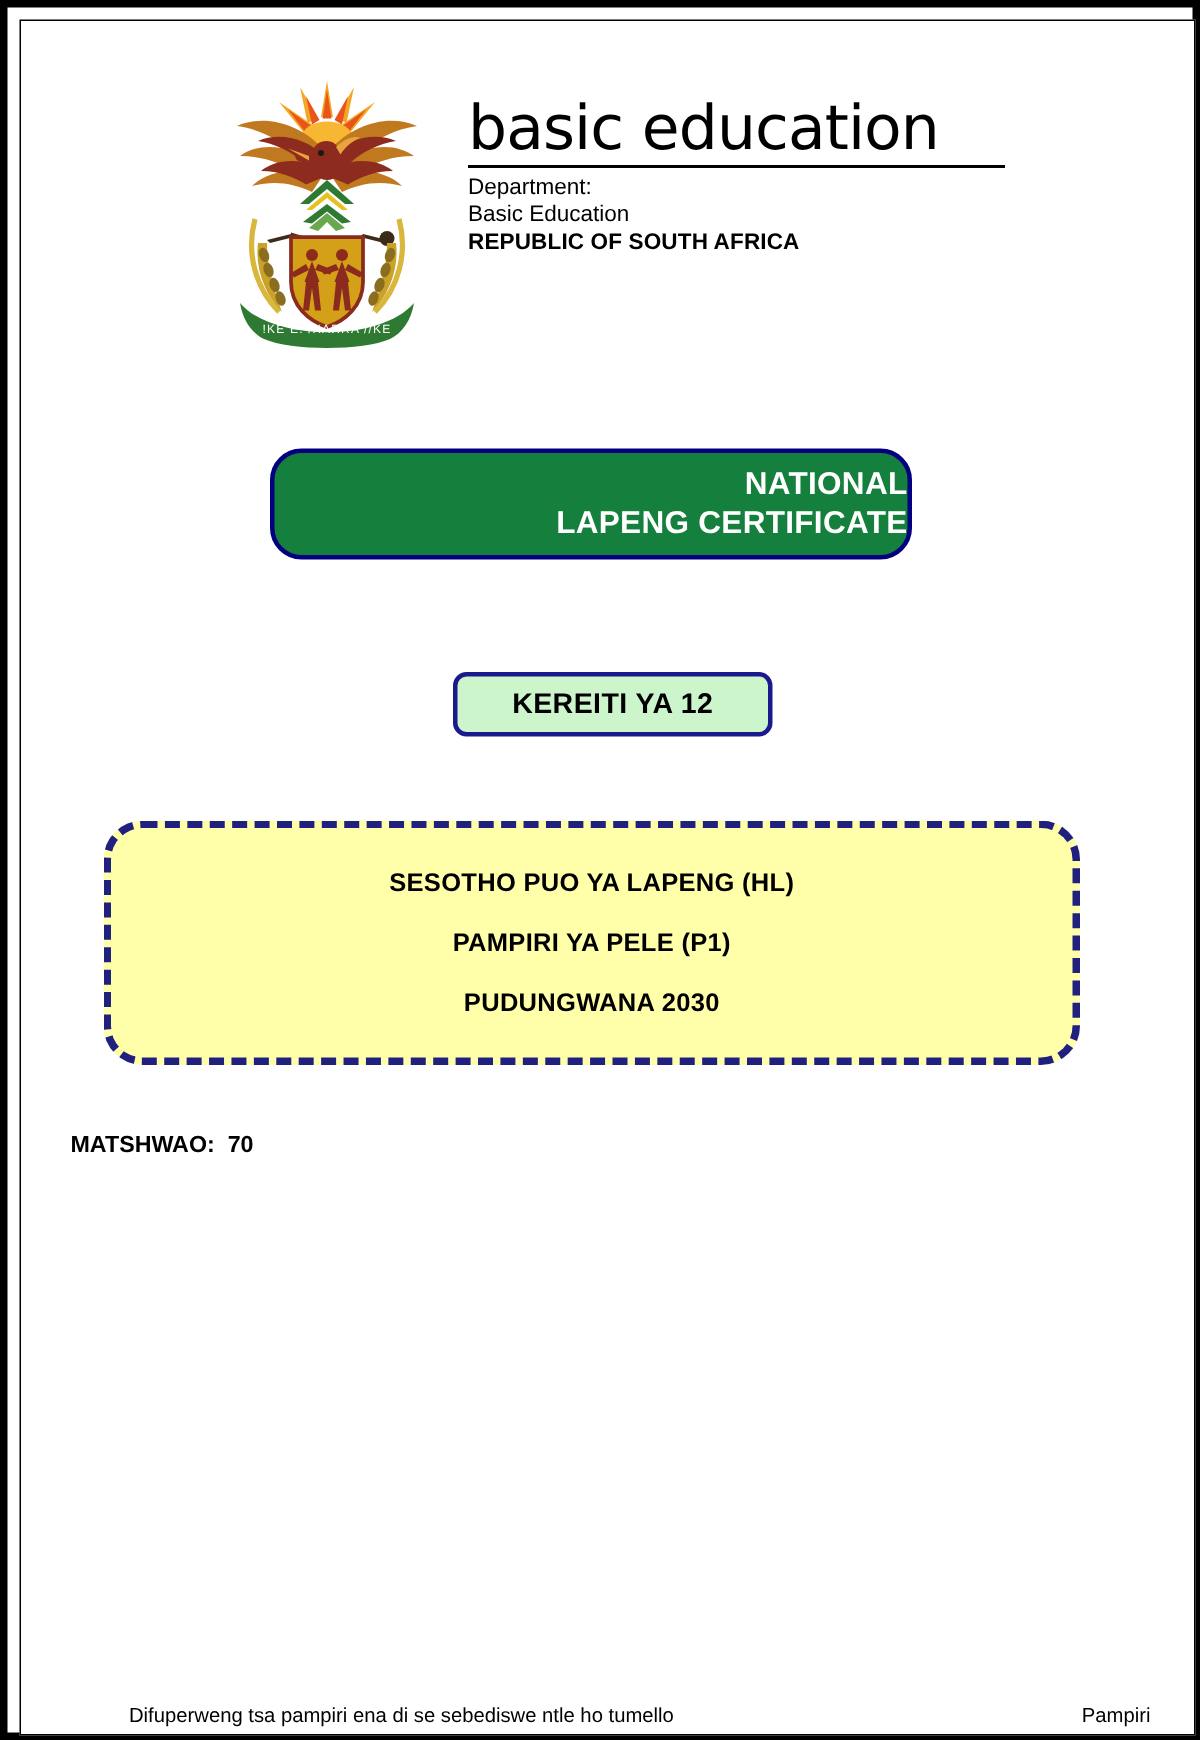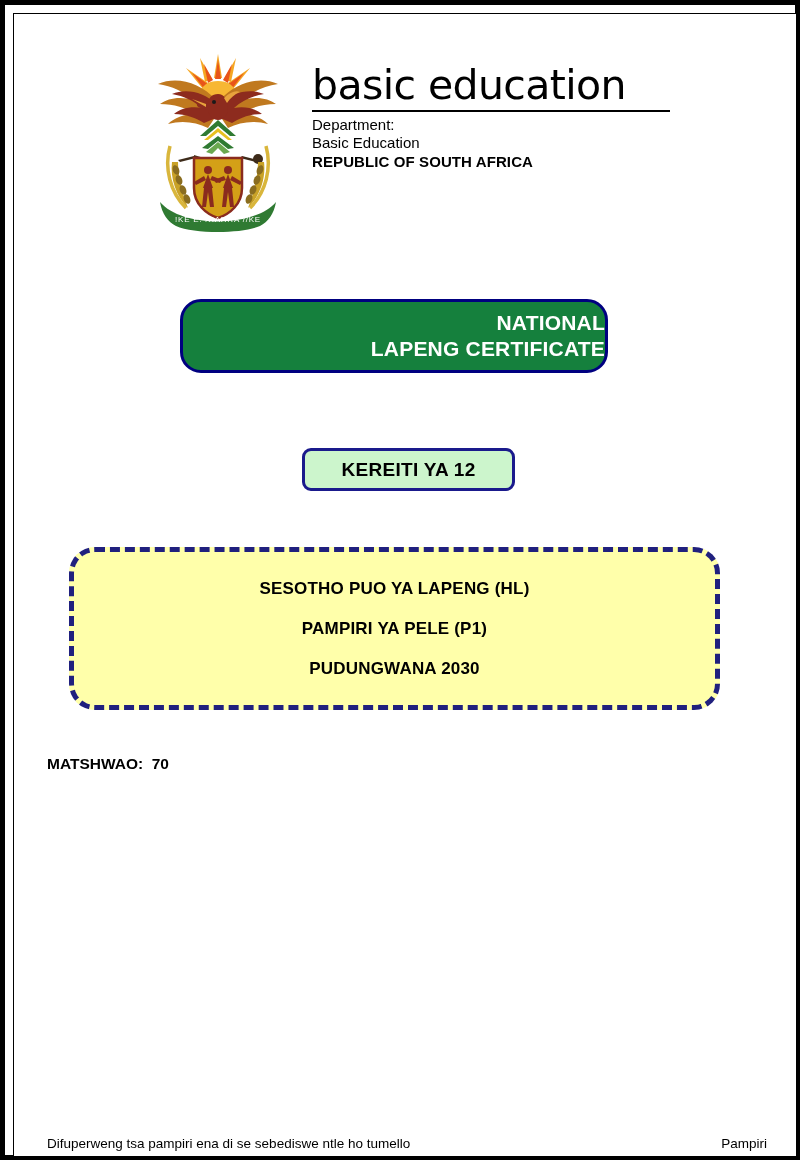--- a/index.html
+++ b/index.html
@@ -177,20 +177,21 @@
     left: 33px; top: 1122px;
     width: 720px;
     display: flex;
     justify-content: space-between;
     align-items: baseline;
   }
   .footer-note, .footer-page {
     font-size: 13.5px;
     font-weight: 400;
     color: #000000;
+    margin-left: 39px;
   }
 </style>
 </head>
 <body>
 
 <div class="page-outer">
   <div class="page-inner">
     <div class="content">
 
       <div class="header">

